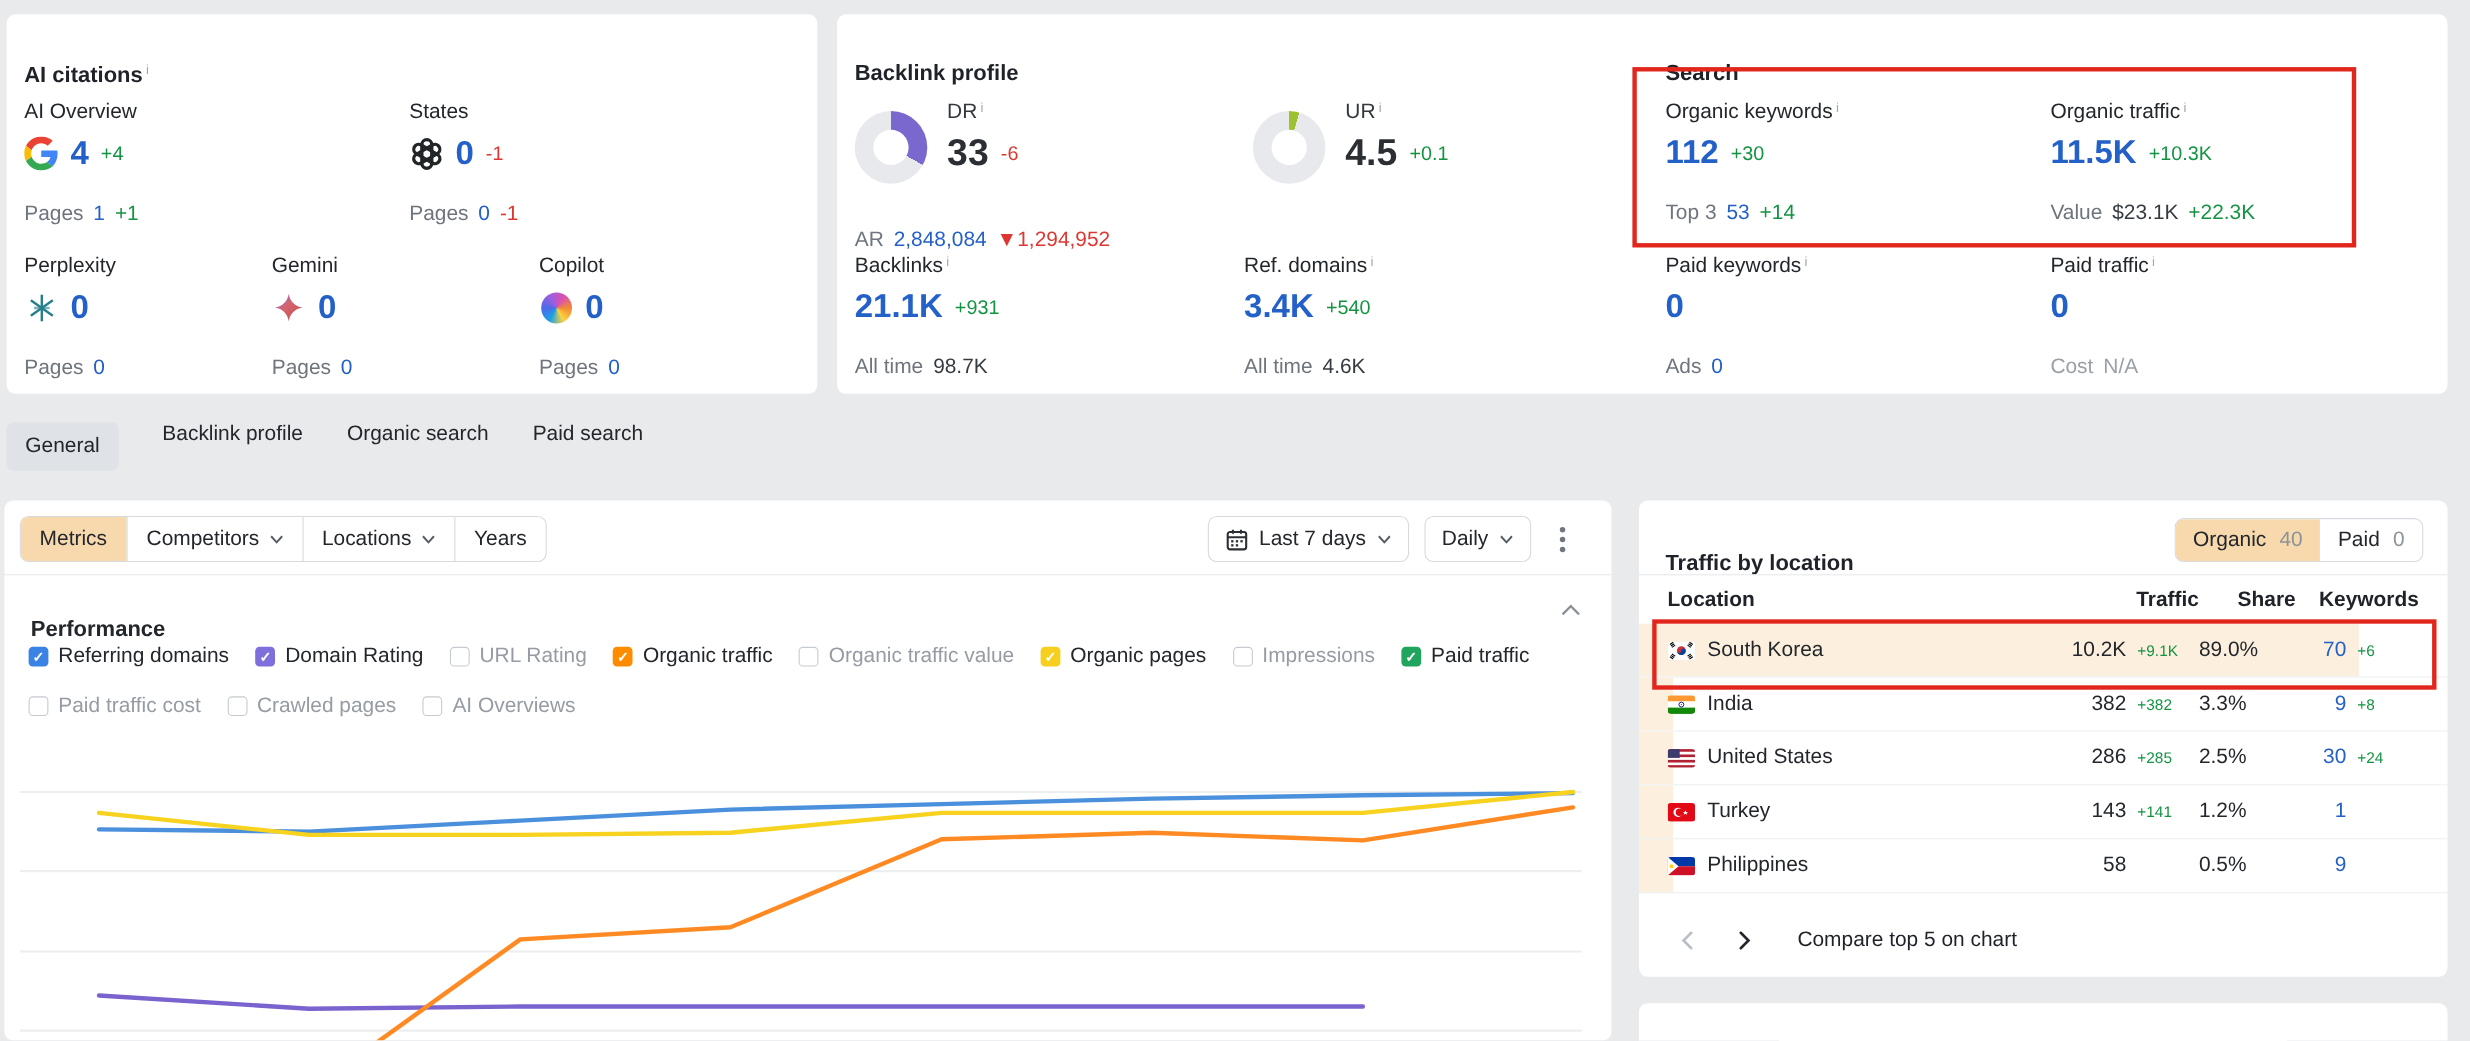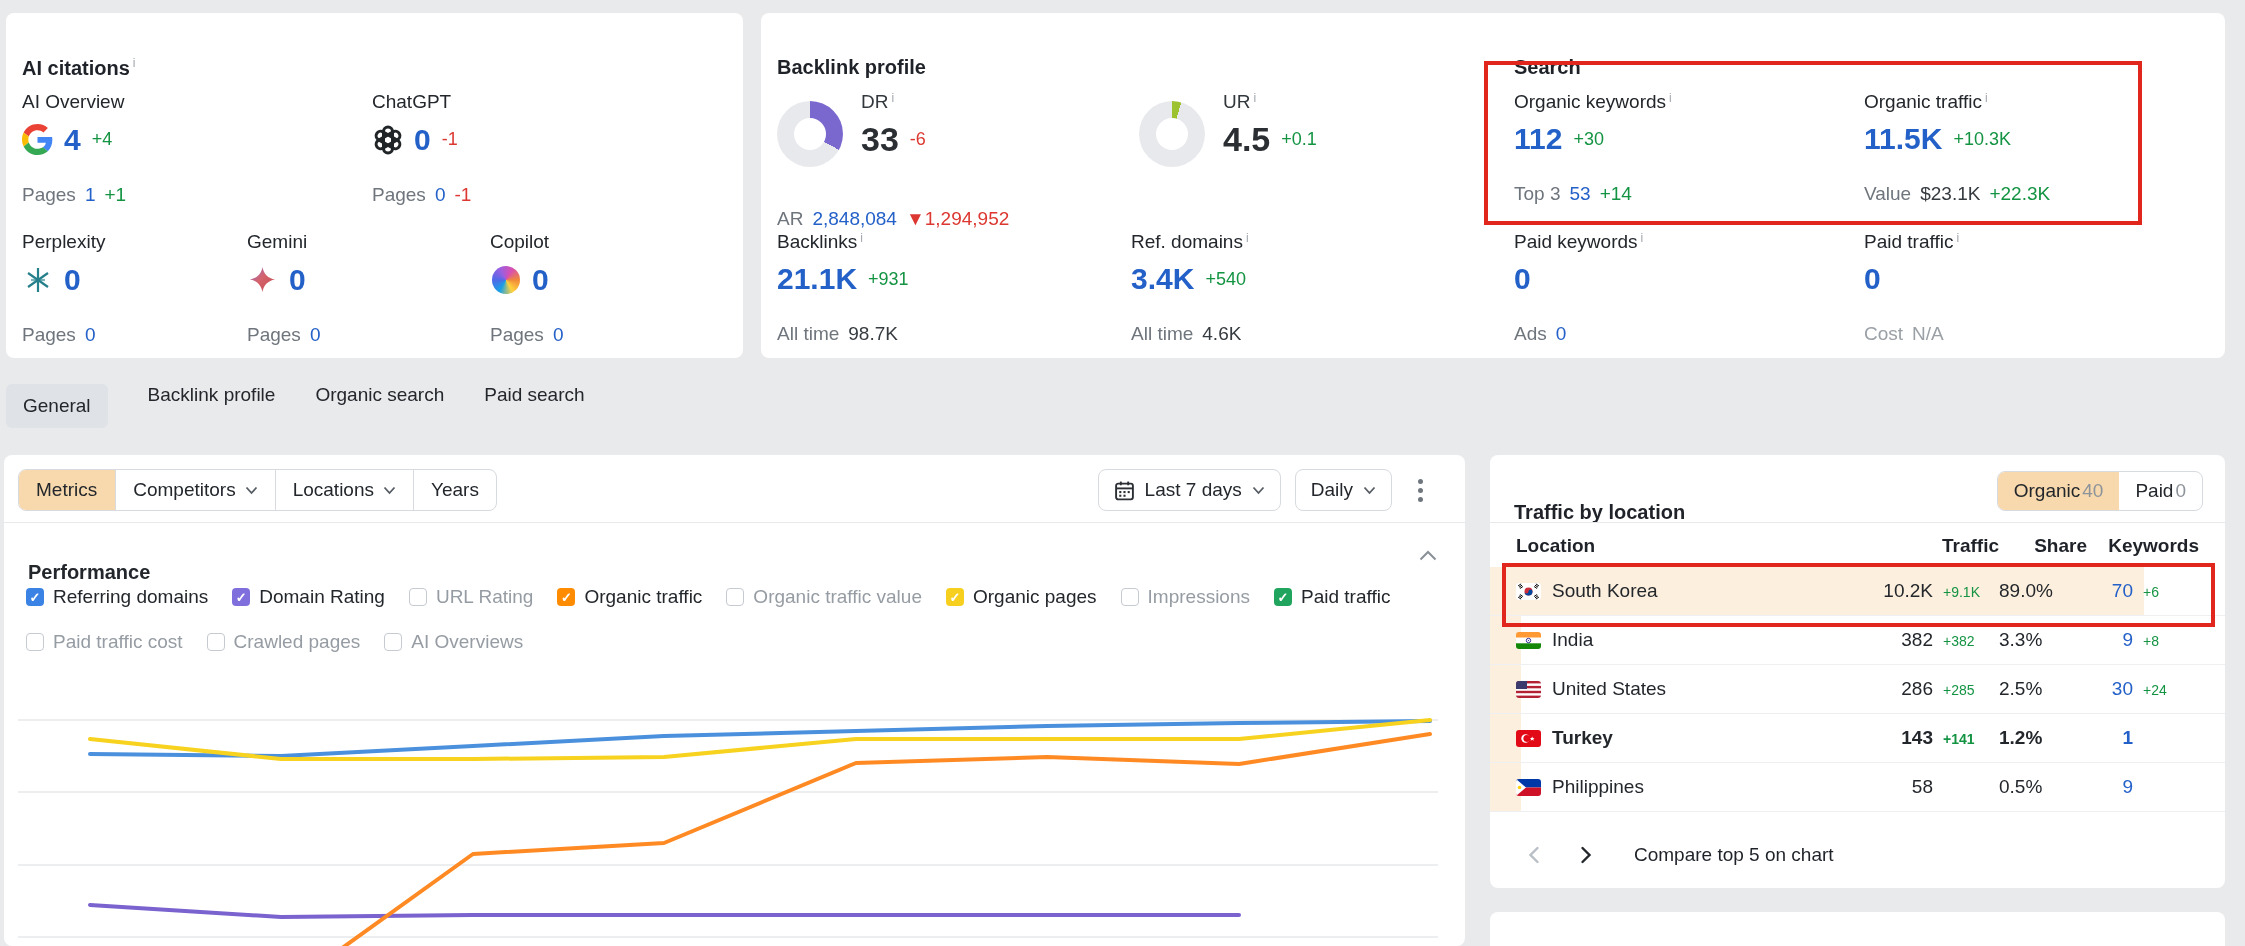--- a/index.html
+++ b/index.html
@@ -58,21 +58,21 @@
   .cbitem{display:flex;align-items:center;gap:9px;cursor:pointer;white-space:nowrap}
   .cb{width:18px;height:18px;border-radius:4px;border:1.5px solid #c6cbd1;background:#fff;display:flex;align-items:center;justify-content:center;box-sizing:border-box}
   .cb.on{border:none}
   .cb.on::after{content:"✓";color:#fff;font-size:13px;font-weight:700;line-height:1}
   .cblabel{font-size:19px;color:#23272c}
   .cbitem.off .cblabel{color:#969ca3}
   #perf-chart{position:absolute;inset:0;pointer-events:none}
   
   #traffic-title{left:24px;top:26px}
   .toggle{position:absolute;right:22px;top:16px;display:flex;border:1px solid #d7dade;border-radius:8px;overflow:hidden;height:38px;background:#fff}
-  .tseg{display:flex;gap:2px;align-items:center;padding:0 16px;font-size:19px;cursor:pointer}
+  .tseg{display:flex;gap:12px;align-items:center;padding:0 16px;font-size:19px;cursor:pointer}
   .tseg.active{background:#f8d9ad}
   .cnt{color:#8d939a}
   .thead{position:absolute;top:80px;left:0;right:0;display:grid;grid-template-columns:1fr 175px 88px 112px;padding:0 26px;font-size:19px;font-weight:700;color:#1f2329}
   .thead .r{text-align:right}
   #trows{position:absolute;top:112px;left:0;right:0}
   .trow{display:grid;grid-template-columns:1fr 175px 88px 112px;align-items:center;height:48px;padding:0 26px;border-bottom:1px solid #edeff1;font-size:19px;cursor:pointer}
   .cell.loc{display:flex;align-items:center;gap:11px}
   .flag{width:25px;height:17px;border-radius:3px;overflow:hidden;display:inline-flex;flex:0 0 auto;box-shadow:0 0 0 1px rgba(0,0,0,.06) inset}
   .cell.num{display:flex;justify-content:flex-end;align-items:baseline}
   .cell.num .dl{width:56px;text-align:left;padding-left:10px;font-size:14px}
@@ -104,21 +104,21 @@
       <span class="delta up">+4</span>
     </div>
     <div class="sub">
         <span>Pages</span>
         <span class="blue">1</span>
         <span class="up">+1</span>
       </div>
   </div>
 
   <div class="stat" style="left:366px;top:78px">
-    <div class="lbl">ChatGPT</div>
+    <div class="lbl">States</div>
     <div class="vrow">
       <span class="icon30">
         <svg viewBox="0 0 30 30" width="30" height="30" fill="none" stroke="#212528" stroke-width="3">
           <rect x="10.5" y="2" width="9" height="26" rx="4.5"></rect>
           <rect x="10.5" y="2" width="9" height="26" rx="4.5" transform="rotate(60 15 15)"></rect>
           <rect x="10.5" y="2" width="9" height="26" rx="4.5" transform="rotate(120 15 15)"></rect>
         </svg>
       </span>
       <span class="big">0</span>
       <span class="delta down">-1</span>
@@ -540,21 +540,21 @@
           <span>286</span>
           <span class="dl up">+285</span>
         </div>
       <div class="cell sh">2.5%</div>
       <div class="cell num">
           <span class="kwv">30</span>
           <span class="dl up">+24</span>
         </div>
     </div>
 
-    <div class="trow" style="background: linear-gradient(to right, rgb(252, 239, 221) 4.2%, rgba(0, 0, 0, 0) 4.2%); font-weight: bold;">
+    <div class="trow" style="background: linear-gradient(to right, rgb(252, 239, 221) 4.2%, rgba(0, 0, 0, 0) 4.2%);">
       <div class="cell loc">
         <span class="flag">
           <svg viewBox="0 0 25 17" width="25" height="17">
               <rect width="25" height="17" fill="#e30a17"></rect>
               <circle cx="9.5" cy="8.5" r="4.2" fill="#fff"></circle>
               <circle cx="10.8" cy="8.5" r="3.4" fill="#e30a17"></circle>
               <polygon fill="#fff" points="16.2,6.6 16.9,8.1 18.6,8.1 17.3,9.1 17.8,10.7 16.2,9.8 14.6,10.7 15.1,9.1 13.8,8.1 15.5,8.1"></polygon>
             </svg>
         </span>
         <span>Turkey</span>

